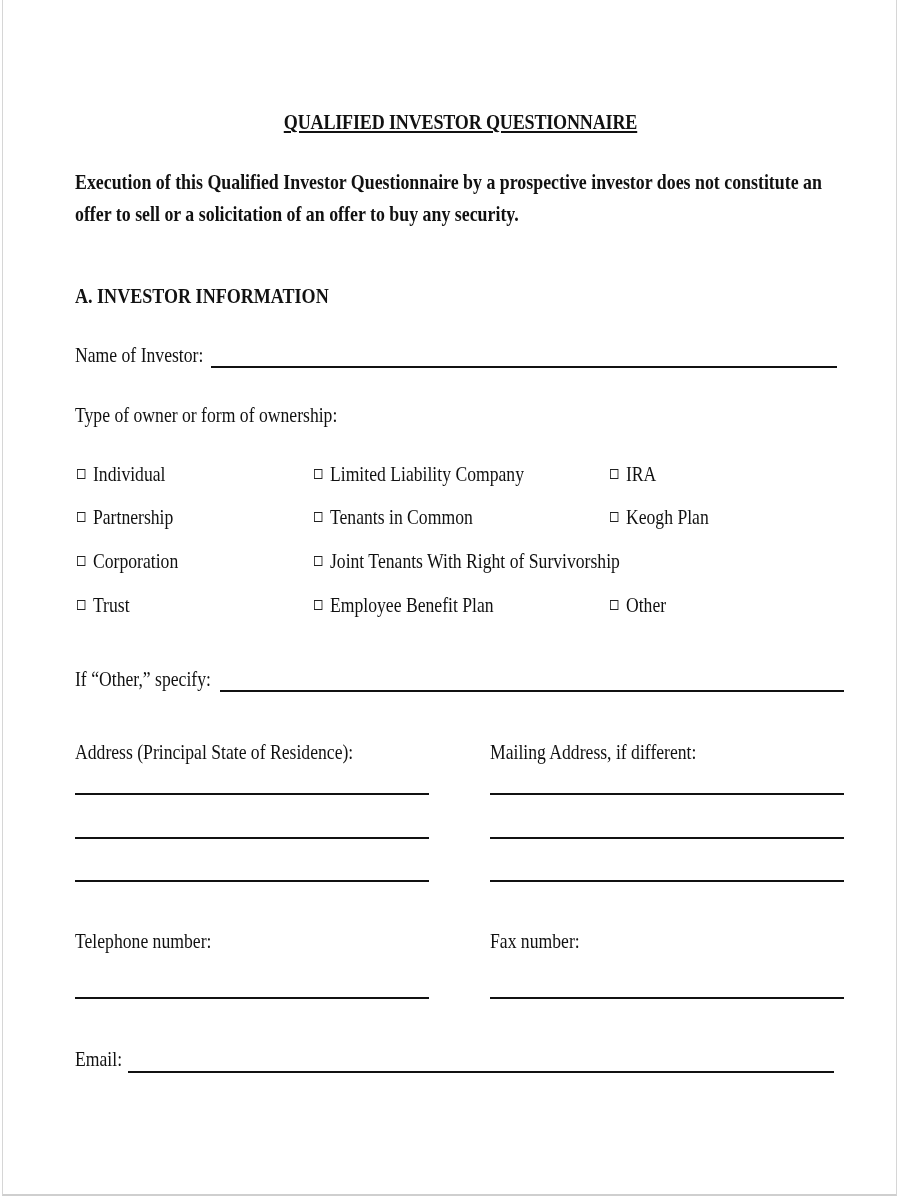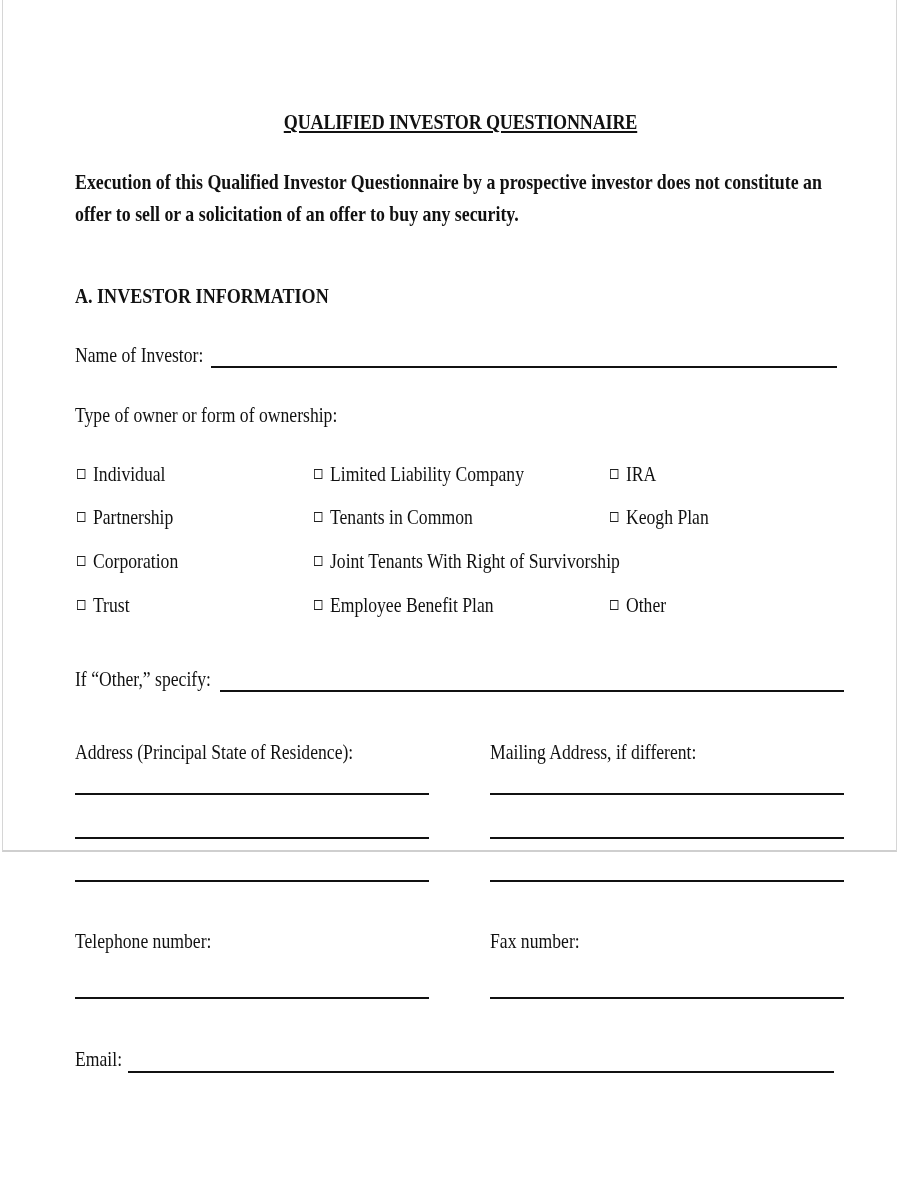--- a/index.html
+++ b/index.html
@@ -1,18 +1,18 @@
 <!DOCTYPE html>
 <html><head>
 <meta charset="utf-8">
 <style>
   html, body { margin:0; padding:0; }
   body { width:900px; height:1200px; background:#fff; position:relative; overflow:hidden;
          font-family:"Liberation Serif", "DejaVu Serif", serif; color:#111; }
-  .page { position:absolute; left:2px; top:0; width:895px; height:852px; background:#fff;
+  .page { position:absolute; left:2px; top:0; width:895px; height:1196px; background:#fff;
           border-left:1px solid #d6d6d6; border-right:1px solid #d6d6d6; border-bottom:2px solid #cfcfcf; box-sizing:border-box; }
   .abs { position:absolute; white-space:nowrap; }
   .title { left:0; width:915px; top:110px; text-align:center; font-weight:bold; font-size:21px;
            text-decoration:underline; transform:scaleX(0.86); transform-origin:center; letter-spacing:-0.2px; }
   .disclaimer { left:72px; top:166px; font-weight:bold; font-size:21px; line-height:32px;
                 transform:scaleX(0.85); transform-origin:left; white-space:normal; width:900px; }
   .section { left:72px; top:284px; font-weight:bold; font-size:21px; transform:scaleX(0.86); transform-origin:left; }
   .label { font-size:21px; transform:scaleX(0.84); transform-origin:left; }
   .line { position:absolute; height:2px; background:#111; }
   .cb { display:inline-block; width:8px; height:8px; border:1px solid #222; margin-right:9px; vertical-align:2px; }

